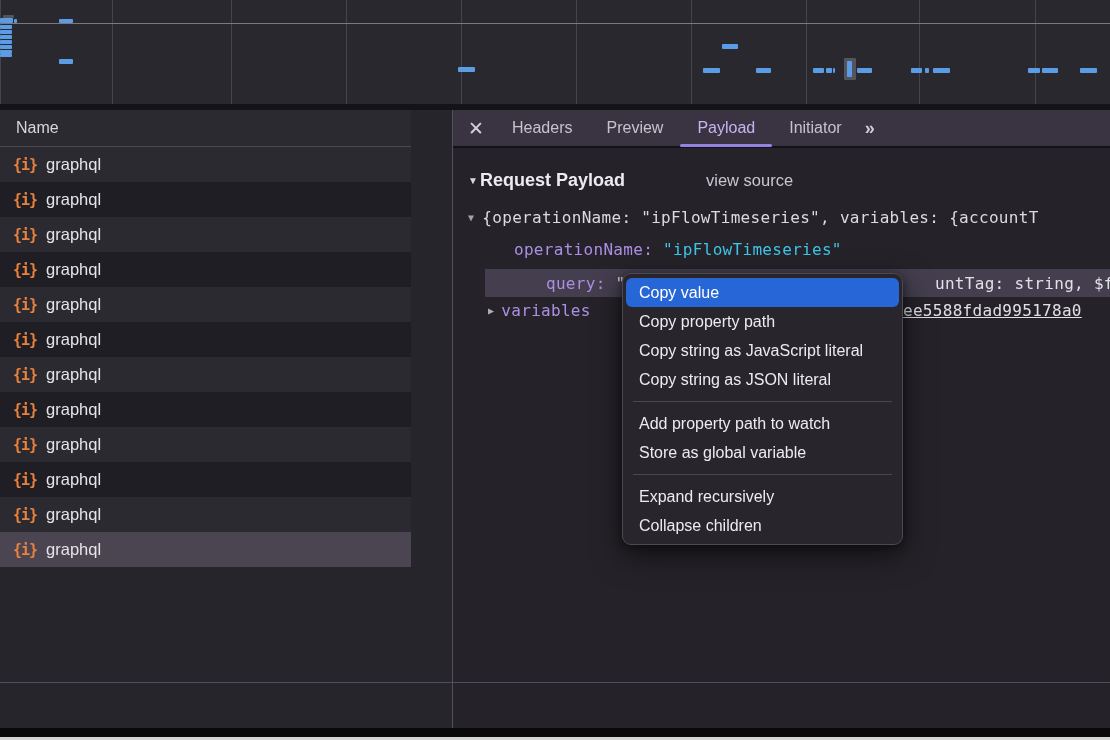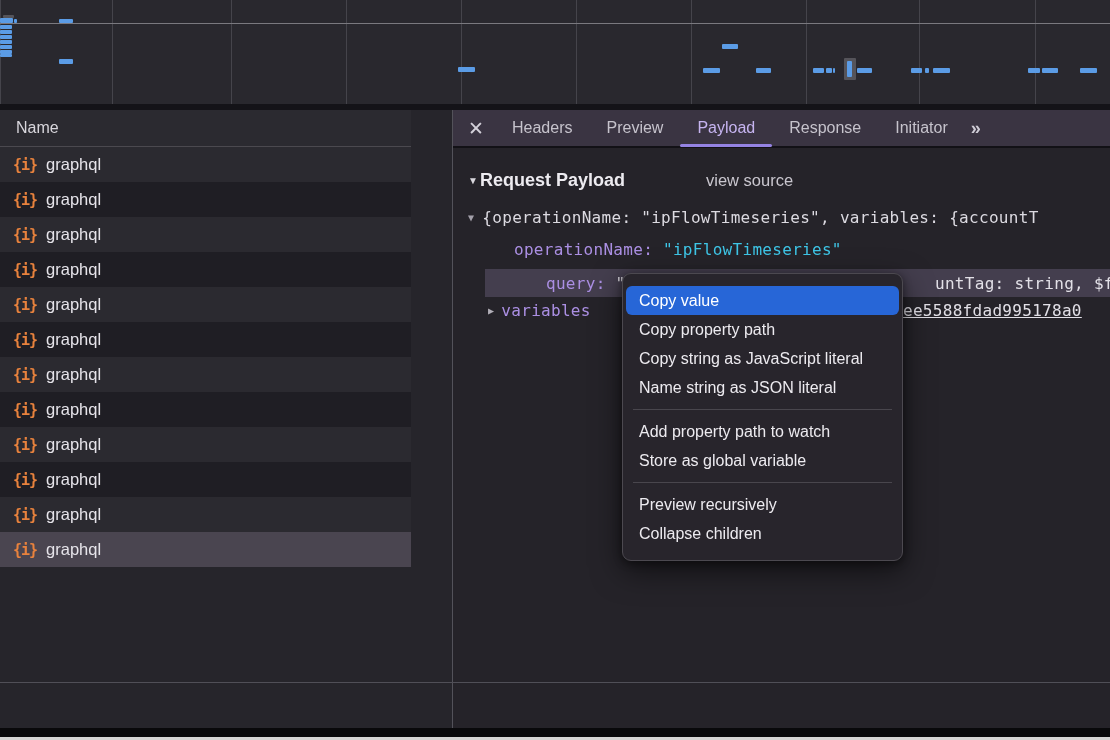--- a/index.html
+++ b/index.html
@@ -46,21 +46,21 @@
   .mono { font-family:"DejaVu Sans Mono", monospace; font-size:16px; letter-spacing:.3px; white-space:pre; }
   .tline { position:absolute; height:26px; display:flex; align-items:center; overflow:hidden; }
   .tri { font-size:10px; color:#a3a0aa; }
   .k   { color:#ab8fe3; }
   .s   { color:#3ec5e6; }
   .w   { color:#dcdae1; }
   .line-strip { position:absolute; left:0; top:159px; width:657px; height:28px; background:#443e4e;margin-left:32px; }
   .frag-right { position:absolute; left:450px; color:#e2e0e7; }
   
   .ctx-menu { position:absolute; left:622px; top:273px; width:281px; background:#28252c;
-              border:1px solid #4c4950; border-radius:9px; padding:12px 0;
+              border:1px solid #4c4950; border-radius:9px; padding:4px 0;
               box-shadow:0 10px 30px rgba(0,0,0,.55), 0 2px 8px rgba(0,0,0,.45); z-index:50; }
   .menu-item { height:29px; display:flex; align-items:center; padding-left:16px;
                color:#edebf0; font-size:16px; }
   .menu-item.hl { background:#2766d7; color:#ffffff; border-radius:6px; margin:0 3px; padding-left:13px; }
   .menu-sep { height:1px; background:#49464d; margin:7px 10px; }
   
   .footer-line { position:absolute; left:0; top:682px; width:1110px; height:1px; background:#504f57; }
   .bottom-black { position:absolute; left:0; top:728px; width:1110px; height:9px; background:#09090b; }
   .bottom-edge  { position:absolute; left:0; top:737px; width:1110px; height:3px; background:#d4d4d4; }
 </style>
@@ -180,21 +180,20 @@
   </div>
   <div class="vsplit"></div>
 
   <div class="details">
     <div class="tabbar">
       <div class="close-x">✕</div>
       <div id="tabs-host" style="display:flex;height:38px;">
           <div class="tab">Headers</div>
           <div class="tab">Preview</div>
           <div class="tab active">Payload</div>
-          <div class="tab">Response</div>
           <div class="tab">Initiator</div>
         </div>
       <div class="tab-more">»</div>
     </div>
 
     <div class="sec-row">
       <span class="sec-tri">▼</span>
       <span class="sec-title">Request Payload</span>
     </div>
     <div class="view-src">view source</div>
@@ -221,25 +220,25 @@
       <span class="tri" style="color:#b2afb8;">▶</span>
       <span class="k" style="margin-left:7px;">variables</span>
     </div>
     <div class="tline mono frag-right" style="top:187px; width:188px;text-decoration:underline;">ee5588fdad995178a0</div>
   </div>
 
   <div class="ctx-menu" id="menu-host">
       <div class="menu-item hl">Copy value</div>
       <div class="menu-item">Copy property path</div>
       <div class="menu-item">Copy string as JavaScript literal</div>
-      <div class="menu-item">Name string as JSON literal</div>
+      <div class="menu-item">Copy string as JSON literal</div>
       <div class="menu-sep"></div>
       <div class="menu-item">Add property path to watch</div>
       <div class="menu-item">Store as global variable</div>
       <div class="menu-sep"></div>
-      <div class="menu-item">Preview recursively</div>
+      <div class="menu-item">Expand recursively</div>
       <div class="menu-item">Collapse children</div>
     </div>
 
   <div class="footer-line"></div>
   <div class="bottom-black"></div>
   <div class="bottom-edge"></div>
 </div>
 
 </body></html>

